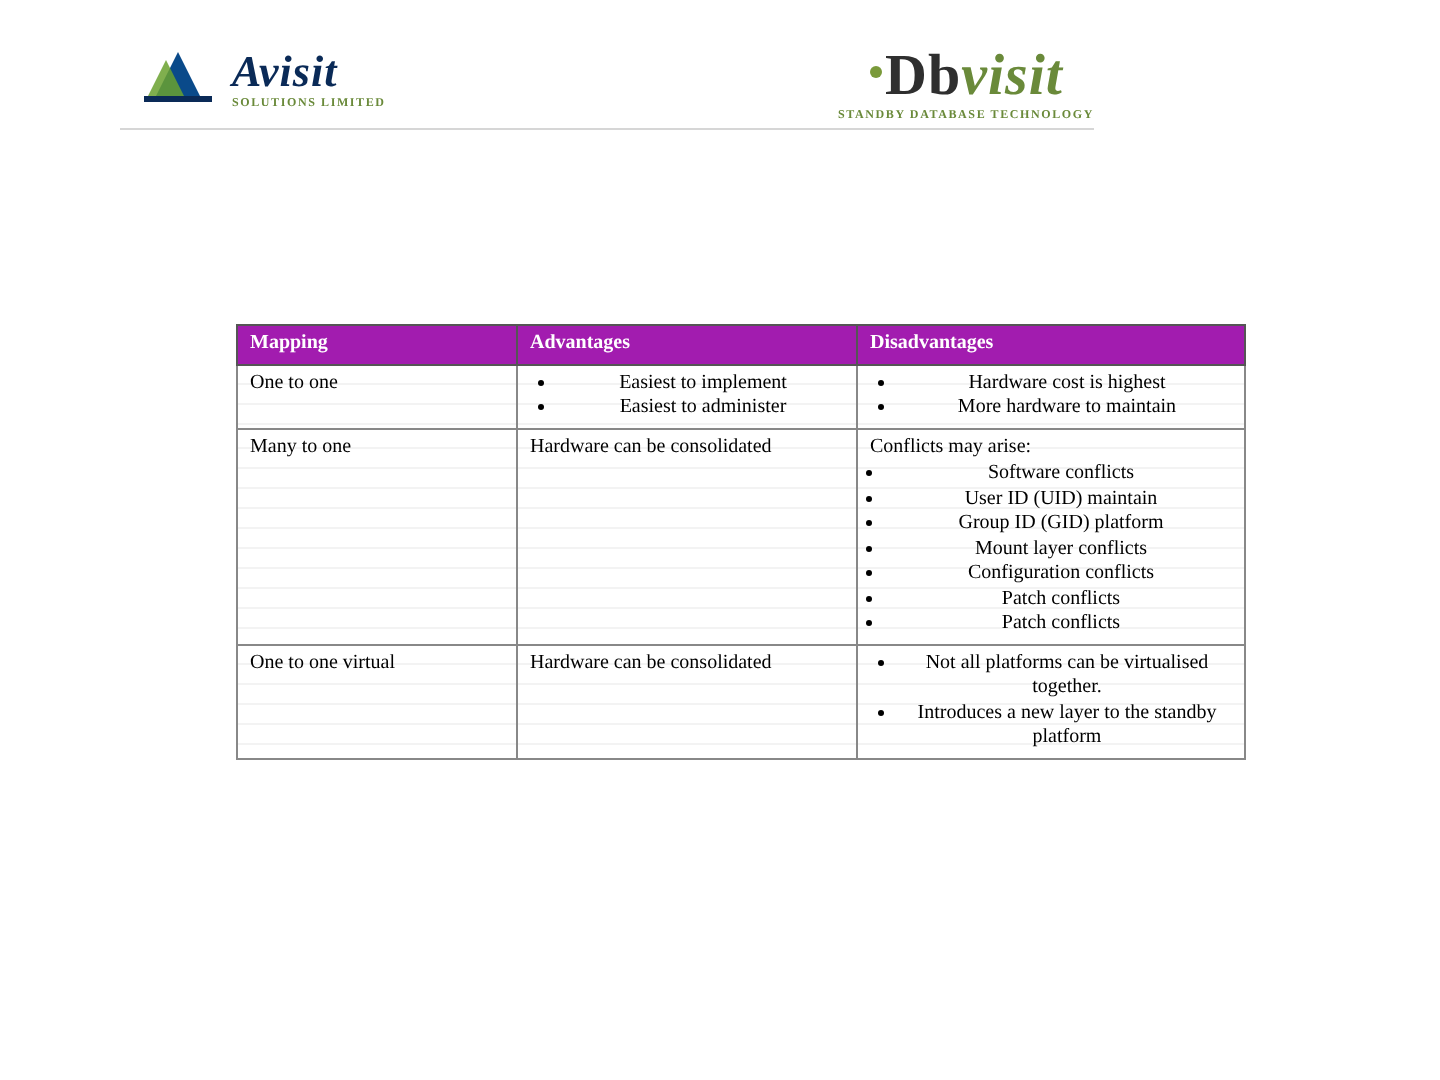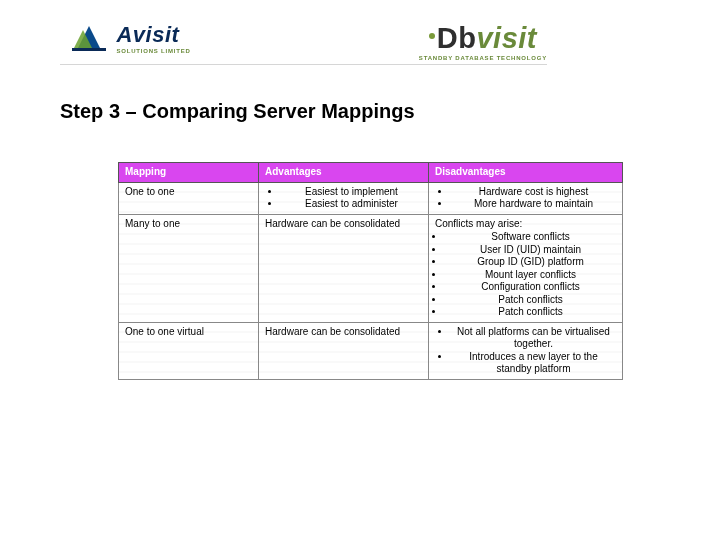--- a/index.html
+++ b/index.html
@@ -9,20 +9,21 @@
     height: 540px;
     background: #fff;
     font-family: Arial, Helvetica, sans-serif;
     color: #000;
   }
   .slide {
     position: relative;
     width: 607px;
     height: 540px;
     box-sizing: border-box;
+    font-family: Liberation Serif, serif;
   }
   
   .header {
     position: absolute;
     top: 18px;
     left: 0;
     right: 0;
     height: 48px;
   }
   .logo-left {
@@ -116,21 +117,21 @@
     border-collapse: collapse;
     width: 100%;
     table-layout: fixed;
     font-size: 10px;
     line-height: 1.25;
   }
   table.cmp col.c1 { width: 140px; }
   table.cmp col.c2 { width: 170px; }
   table.cmp col.c3 { width: 194px; }
   table.cmp th {
-    background: #d946ef;
+    background: #a21caf;
     color: #fff;
     text-align: left;
     font-weight: 700;
     padding: 3px 6px;
     border: 0.5px solid #555;
     font-size: 10px;
   }
   table.cmp td {
     border: 0.5px solid #888;
     padding: 3px 6px;
@@ -187,21 +188,20 @@
     <div class="logo-right">
       <div class="brand">
         <span class="dot"></span><span class="dark">Db</span><span class="green">visit</span>
       </div>
       <div class="sub">STANDBY DATABASE TECHNOLOGY</div>
     </div>
   </div>
 
   <div class="divider"></div>
 
-  <div class="title">Step 3 – Comparing Server Mappings</div>
 
   <div class="tbl-wrap">
     <table class="cmp">
       <colgroup>
         <col class="c1">
           <col class="c2">
           <col class="c3">
       </colgroup>
       <thead>
         <tr>

